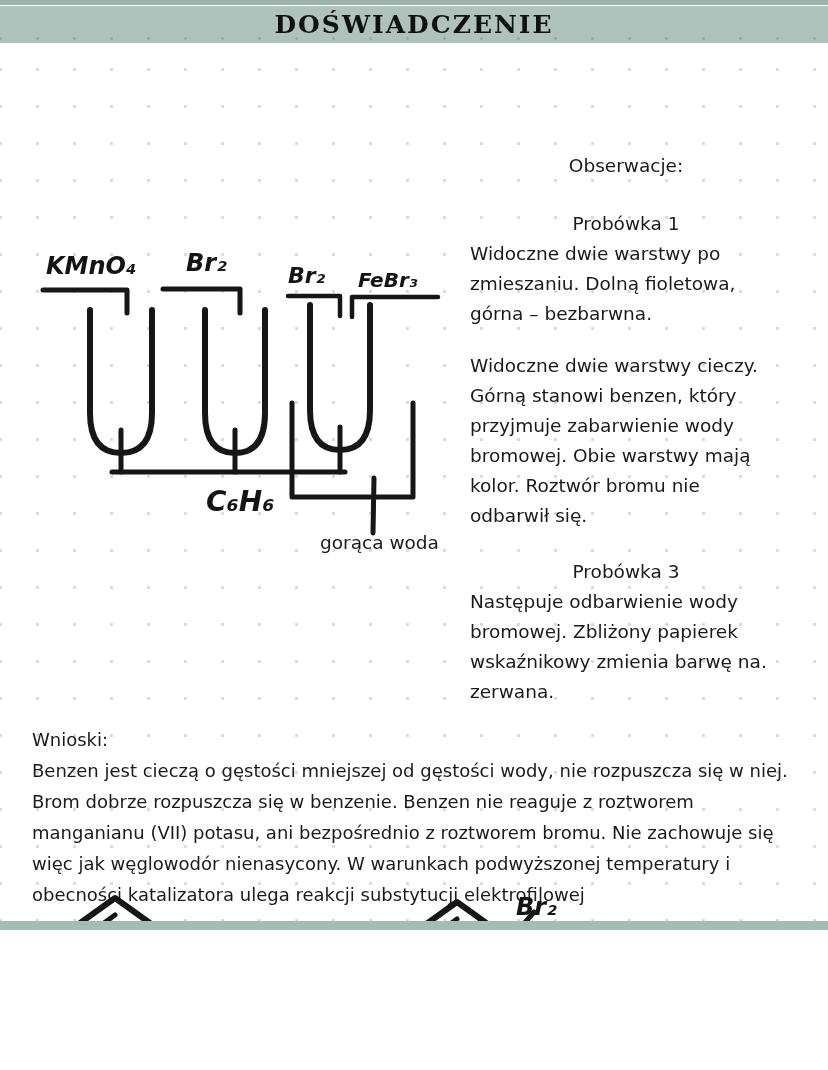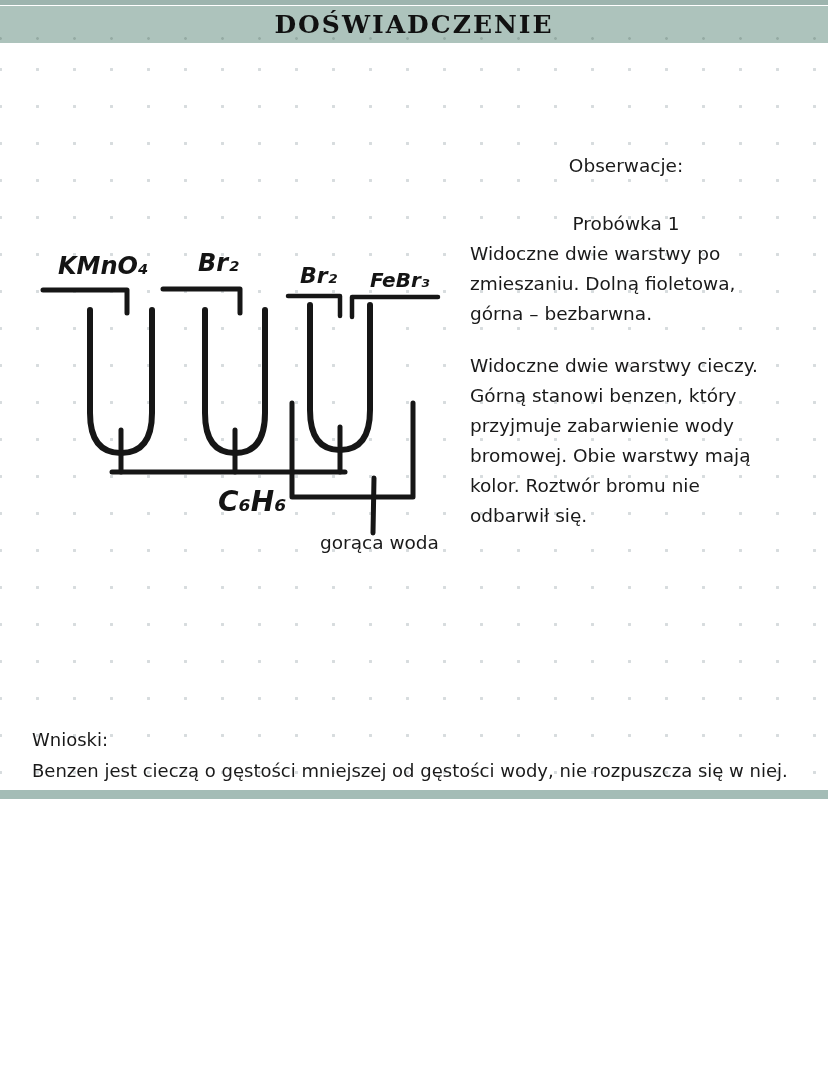--- a/index.html
+++ b/index.html
@@ -1,18 +1,18 @@
 <!DOCTYPE html>
 <html><head>
 <meta charset="utf-8">
 <style>
   html,body{margin:0;padding:0;}
   .page{
     position:relative;
-    width:828px;height:799px;
+    width:828px;height:930px;
     background-color:#ffffff;
     background-image:radial-gradient(circle, #d7dcde 1.4px, transparent 1.6px);
     background-size:37px 37px;
     background-position:19px 14px;
     overflow:hidden;
     font-family:"DejaVu Sans", sans-serif;
     color:#1a1a1a;
   }
   .top-edge{position:absolute;top:0;left:0;width:100%;height:5px;background:#9db4ae;}
   .header-bar{
@@ -31,21 +31,21 @@
     text-align:center;font-size:18px;letter-spacing:.2px;
   }
   .obs-col{position:absolute;left:452px;top:112px;width:375px;line-height:30px;font-size:18.5px;}
   .obs-heading{text-align:center;width:348px;margin-top:39px;}
   .obs-section{margin-top:0;}
   .obs-title{text-align:center;width:348px;}
   .obs-body{white-space:pre-line;padding-left:18px;}
   .mt1{margin-top:28px;} .mt2{margin-top:22px;} .mt3{margin-top:26px;}
   .hand{
     font-family:"DejaVu Sans", sans-serif;
-    font-style:italic;font-weight:bold;color:#141414;margin-left:12px;
+    font-style:italic;font-weight:bold;color:#141414;
   }
   .abs{position:absolute;}
   .ink-svg{position:absolute;pointer-events:none;}
   .ink-svg path, .ink-svg line, .ink-svg polygon, .ink-svg polyline{
     fill:none;stroke:#161616;stroke-linecap:round;stroke-linejoin:round;
   }
   .conclusions{position:absolute;left:32px;top:724px;width:792px;font-size:18px;line-height:31px;}
   .conclusions .body{white-space:pre-line;}
   .hotwater-label{position:absolute;left:320px;top:532px;font-size:18.5px;}
   .watermark{
@@ -83,20 +83,27 @@
 
     <div class="obs-section mt2">
       <div class="obs-body">Widoczne dwie warstwy cieczy.
 Górną stanowi benzen, który
 przyjmuje zabarwienie wody
 bromowej. Obie warstwy mają
 kolor. Roztwór bromu nie
 odbarwił się.</div>
     </div>
 
+    <div class="obs-section mt3">
+      <div class="obs-title">Probówka 3</div>
+      <div class="obs-body">Następuje odbarwienie wody
+bromowej. Zbliżony papierek
+wskaźnikowy zmienia barwę na.
+zerwana.</div>
+    </div>
   </div>
 
   <svg class="ink-svg" style="left:30px;top:245px;" width="420" height="330" viewBox="0 0 420 330">
 
     <path d="M13 45 L97 45 L97 68" stroke-width="5"></path>
     <path d="M133 44 L210 44 L210 68" stroke-width="5"></path>
     <path d="M258 51 L310 51 L310 71" stroke-width="4.5"></path>
     <path d="M322 72 L322 52 L408 52" stroke-width="4.5"></path>
 
     <path d="M60 65 L60 168 Q60 208 91 208 Q122 208 122 168 L122 65" stroke-width="6"></path>

